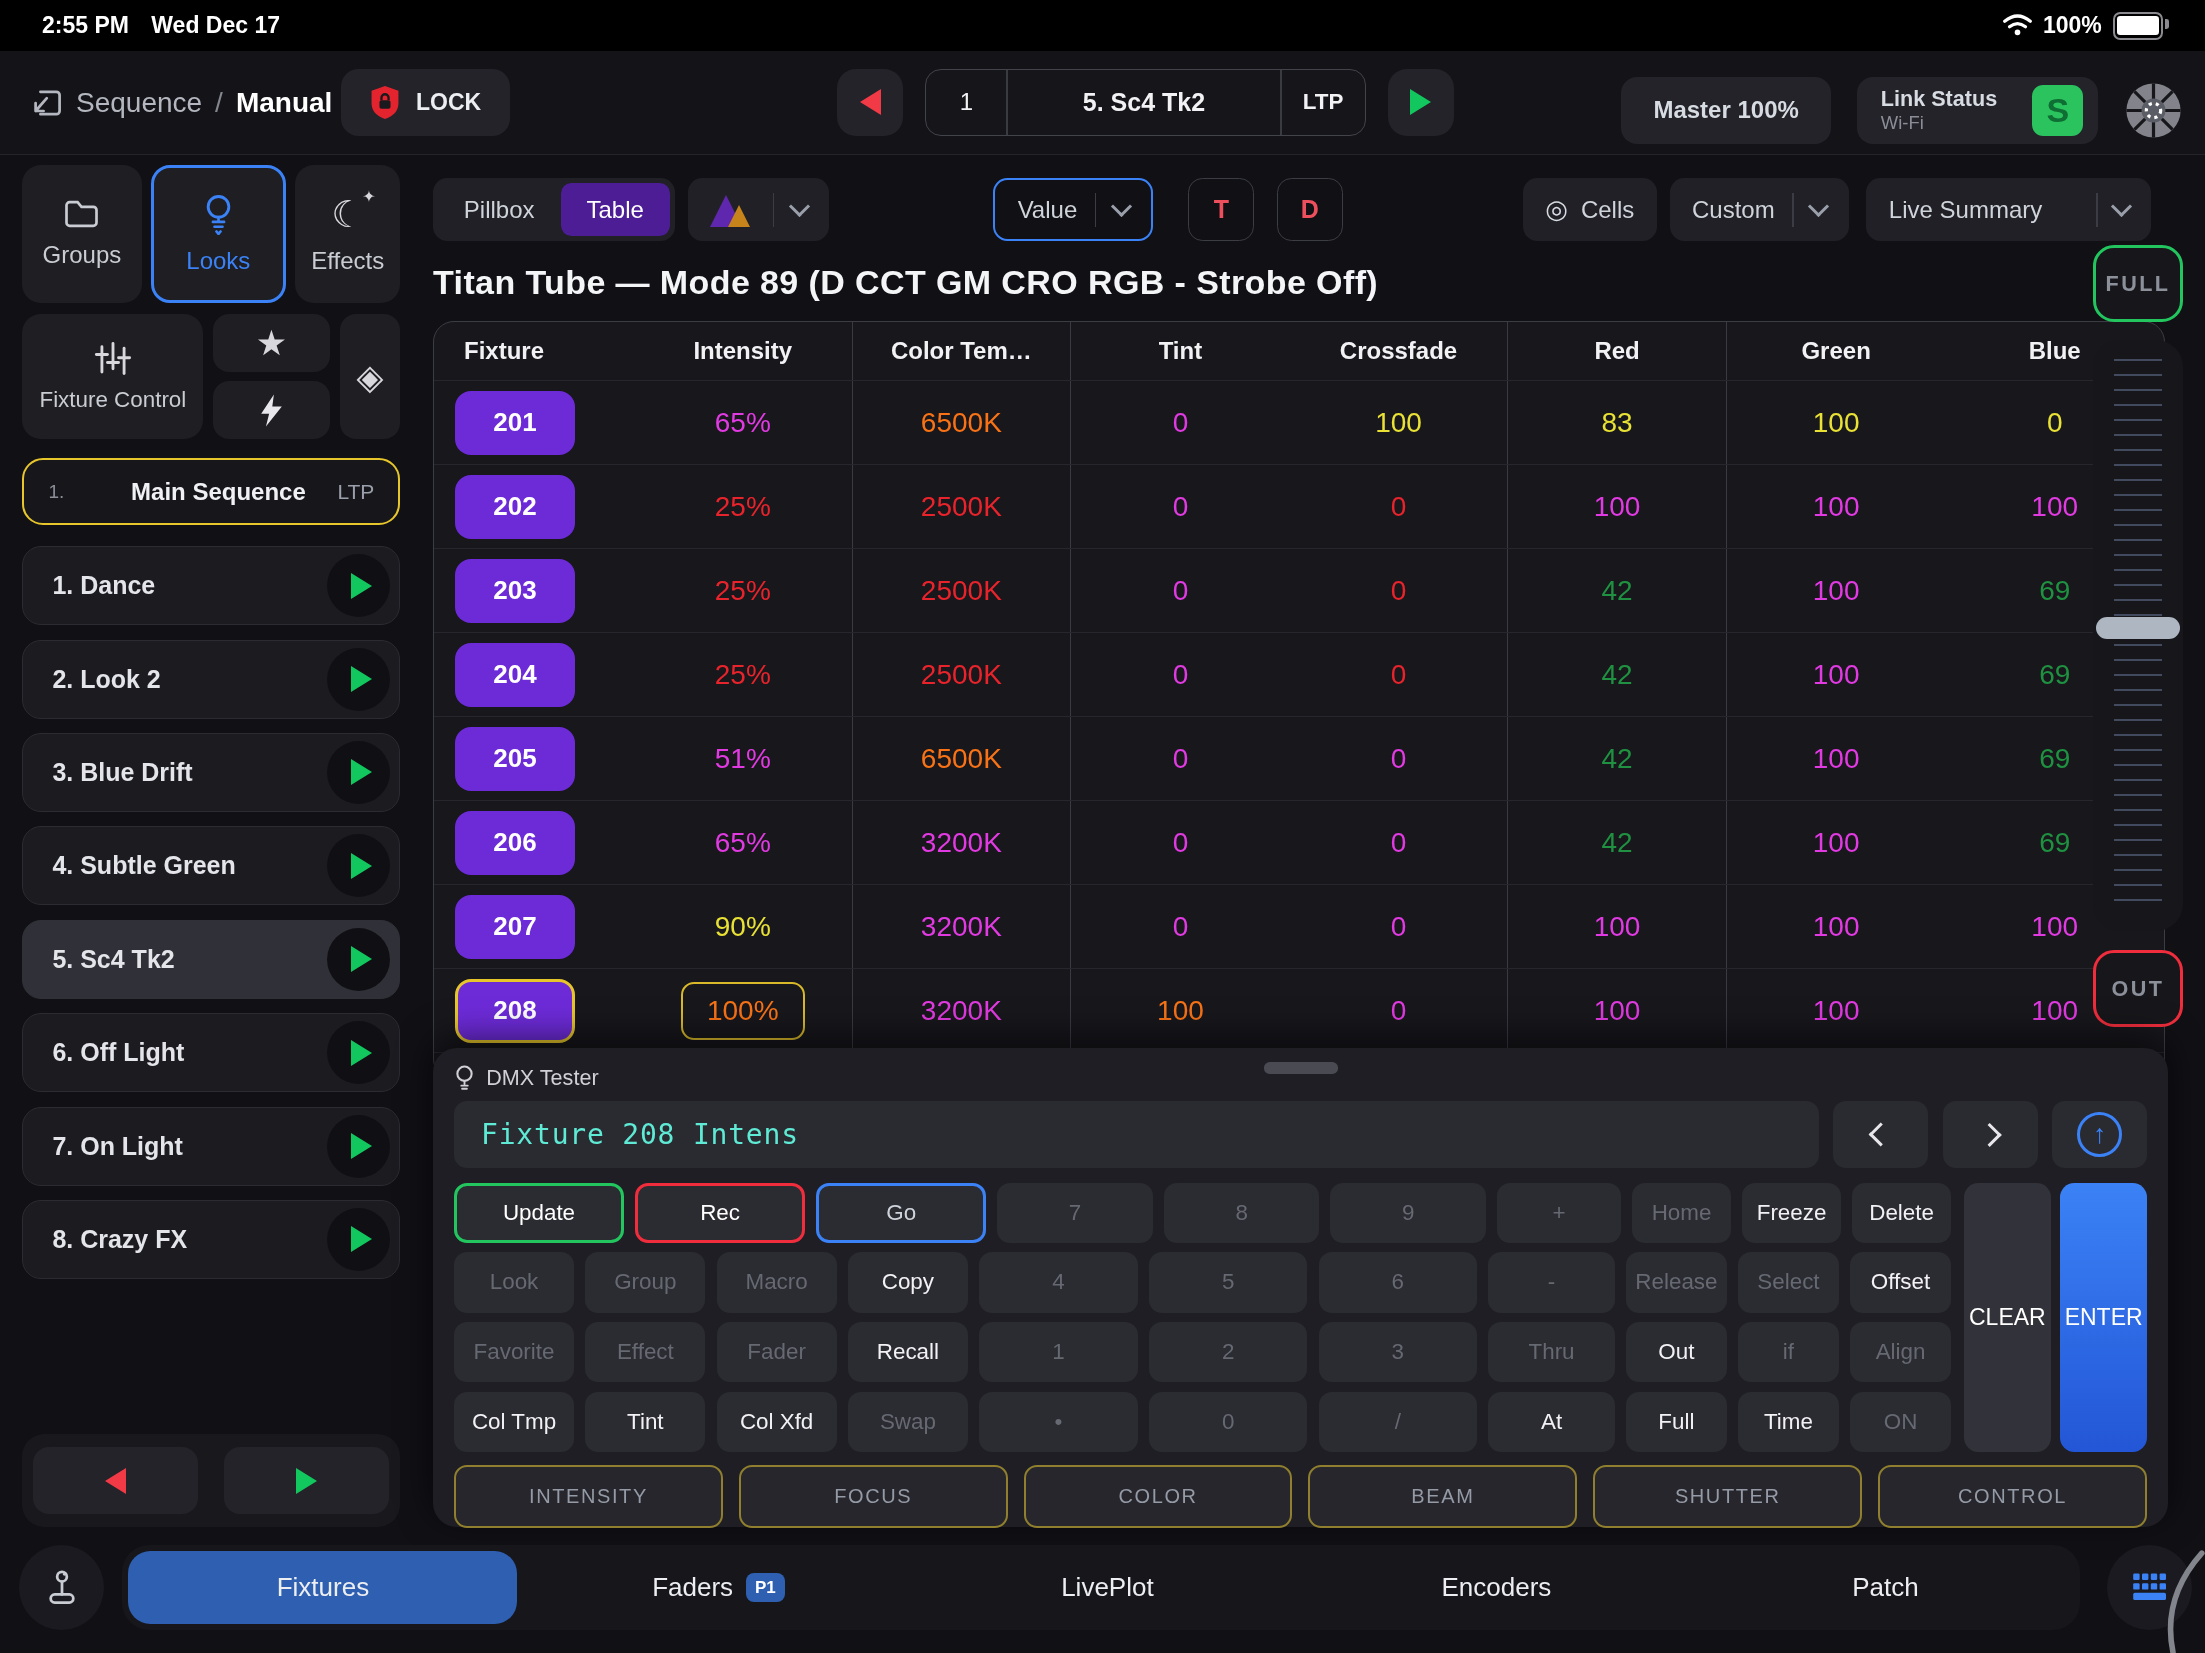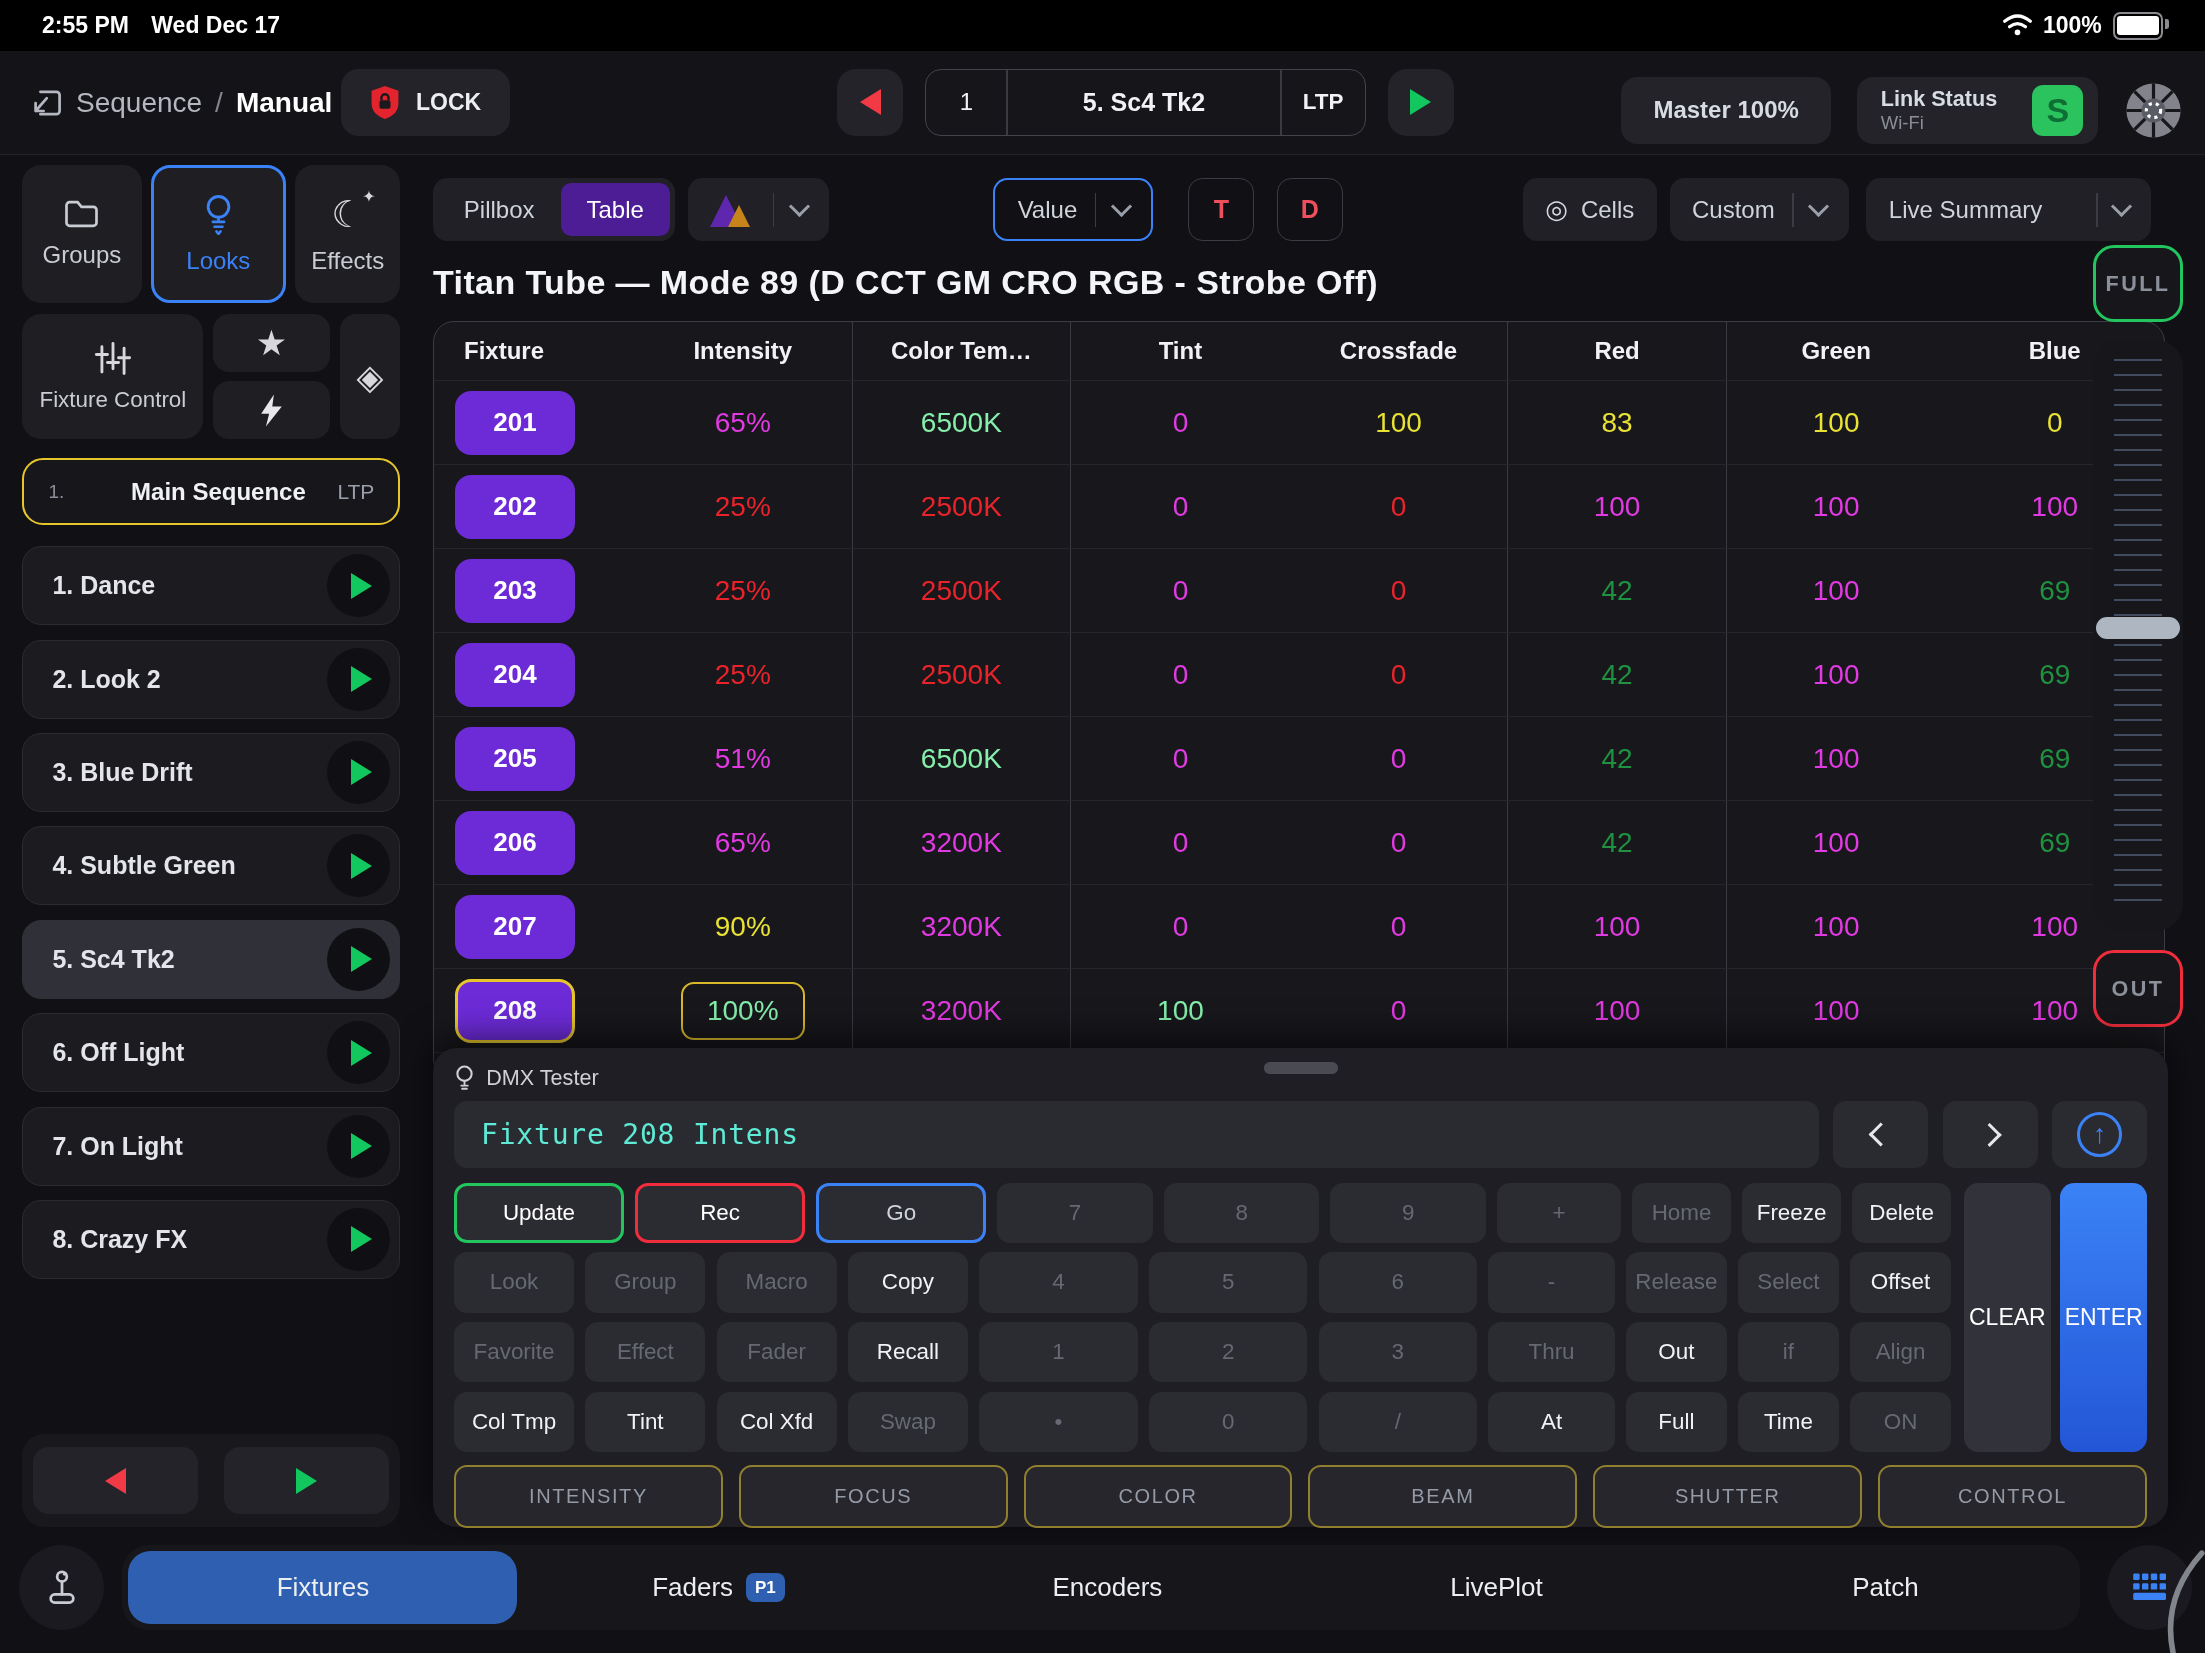--- a/index.html
+++ b/index.html
@@ -90,21 +90,21 @@
   .th{text-align:center;height:100%;display:flex;align-items:center;justify-content:center;box-sizing:border-box;}
   .th-fixture{justify-content:flex-start;padding-left:30px;}
   .sepr{border-right:1.6px solid #3a3a42;}
   .t-row{display:grid;grid-template-columns:200px repeat(7,1fr);height:83px;border-top:0.8px solid #26262c;}
   .td{display:flex;align-items:center;justify-content:center;font-size:28px;height:100%;box-sizing:border-box;}
   .td-fixture{justify-content:flex-start;padding-left:21px;}
   .chip{width:120px;height:64px;border-radius:16px;background:#6d2bd8;color:#fff;font-size:26px;font-weight:700;
         display:flex;align-items:center;justify-content:center;box-sizing:border-box;}
   .chip.sel{border:3.2px solid #e7c62c;}
   .boxed{border:2.4px solid #d9b92a;border-radius:13px;padding:11.2px 24px;}
-  .c-m{color:#e23ae2;} .c-r{color:#e8232b;} .c-y{color:#e9e235;} .c-g{color:#1f9140;} .c-b{color:#86efac;}
+  .c-m{color:#e23ae2;} .c-r{color:#e8232b;} .c-y{color:#e9e235;} .c-g{color:#1f9140;} .c-b{color:#f97316;}
 
   
   .fader-col{position:absolute;left:2093px;top:245px;width:90px;height:785px;}
   .fbtn{height:77px;border-radius:21px;background:#17171b;display:flex;align-items:center;justify-content:center;
         font-size:21.6px;font-weight:700;letter-spacing:2.4px;color:#8b909a;box-sizing:border-box;}
   .full{border:3.2px solid #22c55e;}
   .out{border:3.2px solid #ef2d3c;position:absolute;top:705px;left:0;right:0;}
   .track{position:absolute;top:95px;left:0;right:0;height:591px;background:#17171b;border-radius:27px;}
   .ticks{position:absolute;left:21px;right:21px;top:19px;bottom:19px;
          background:repeating-linear-gradient(180deg,#49536a 0 1.6px,transparent 1.6px 15px);opacity:.85;}
@@ -628,24 +628,24 @@
     </div>
     <div class="nav-pill">
         <div class="nav-item active">
           <span>Fixtures</span>
         </div>
         <div class="nav-item">
           <span>Faders</span>
           <span class="badge">P1</span>
         </div>
         <div class="nav-item">
+          <span>LivePlot</span>
+        </div>
+        <div class="nav-item">
           <span>Encoders</span>
-        </div>
-        <div class="nav-item">
-          <span>LivePlot</span>
         </div>
         <div class="nav-item">
           <span>Patch</span>
         </div>
       </div>
     <div class="kbd">
       <svg width="40" height="32" viewBox="0 0 50 40">
         <g fill="#3b82f6">
           <rect x="4" y="2" width="8" height="8" rx="1.5"></rect>
             <rect x="15" y="2" width="8" height="8" rx="1.5"></rect>

